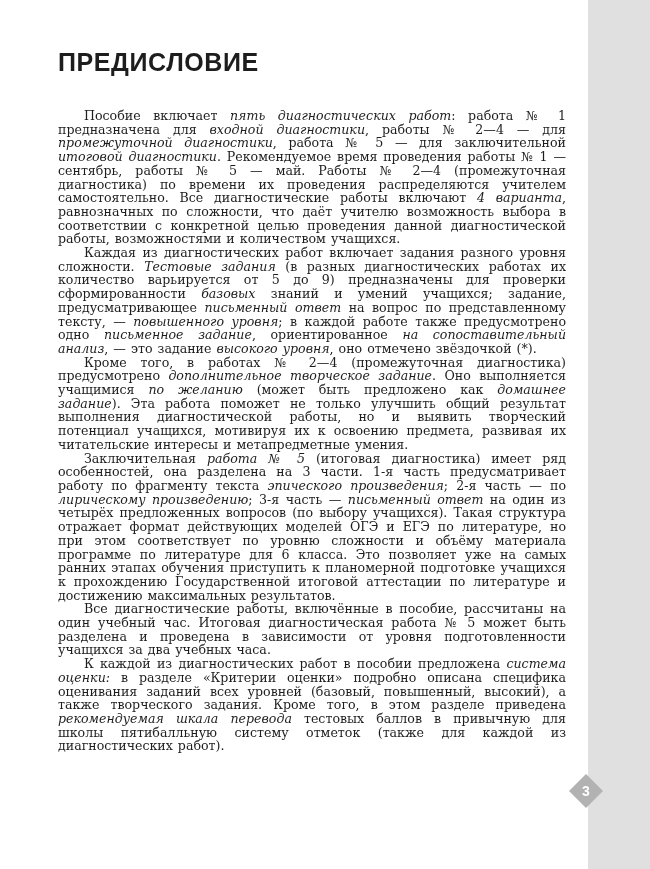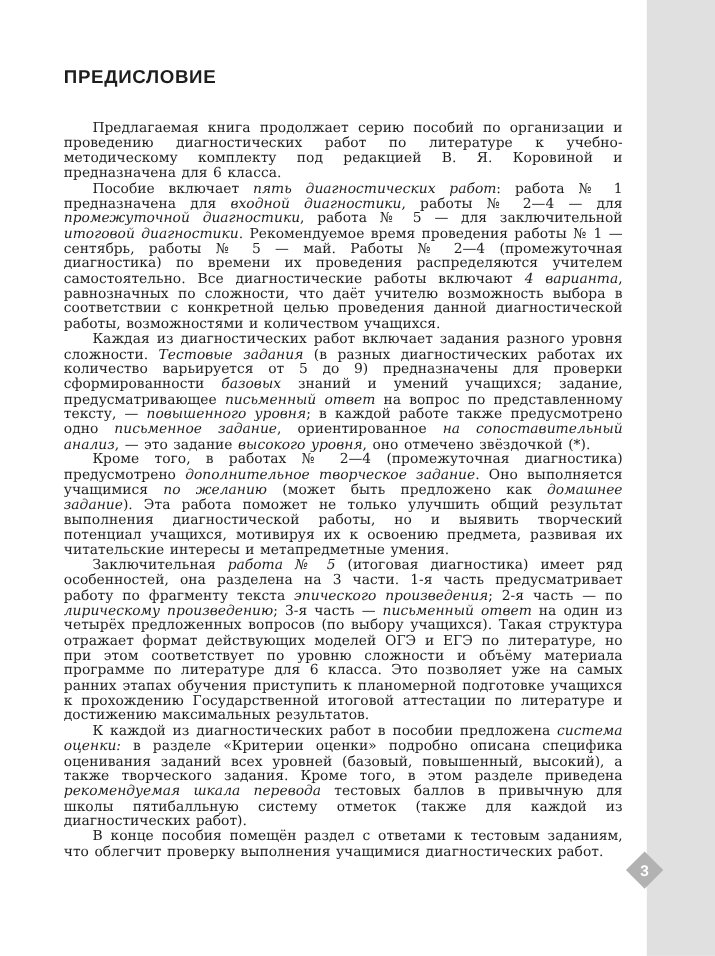--- a/index.html
+++ b/index.html
@@ -15,25 +15,25 @@
     position: absolute;
     top: 0;
     right: 0;
     width: 62px;
     height: 100%;
     background: var(--band-color, #e0e0e0);
   }
   .page-title {
     position: absolute;
     left: 58px;
-    top: 60px;
+    top: 48px;
     margin: 0;
     font-family: "Liberation Sans", sans-serif;
     font-weight: bold;
-    font-size: 17px;
+    font-size: 25px;
     line-height: 1.15;
     letter-spacing: 0.6px;
     color: var(--text-color, #1d1d1d);
   }
   .body-text {
     position: absolute;
     left: 58px;
     top: 109px;
     width: 508px;
     text-align: justify;
@@ -69,24 +69,23 @@
   }
 </style>
 </head>
 <body style="--band-color: #e0e0e0; --diamond-color: #b2b2b2; --page-num-color: #ffffff; --text-color: #1d1d1d;">
 
 <div class="edge-band"></div>
 
 <h1 class="page-title">ПРЕДИСЛОВИЕ</h1>
 
 <div class="body-text">
-    <p><span>Предлагаемая книга продолжает серию пособий по организации и проведению диагностических работ по литературе к учебно-методическому комплекту под редакцией В. Я. Коровиной и предназначена для 6 класса.</span></p>
     <p><span>Пособие включает </span><em>пять диагностических работ</em><span>: работа № 1 предназначена для </span><em>входной диагностики</em><span>, работы № 2—4 — для </span><em>промежуточной диагностики</em><span>, работа № 5 — для заключительной </span><em>итоговой диагностики</em><span>. Рекомендуемое время проведения работы № 1 — сентябрь, работы № 5 — май. Работы № 2—4 (промежуточная диагностика) по времени их проведения распределяются учителем самостоятельно. Все диагностические работы включают </span><em>4 варианта</em><span>, равнозначных по сложности, что даёт учителю возможность выбора в соответствии с конкретной целью проведения данной диагностической работы, возможностями и количеством учащихся.</span></p>
     <p><span>Каждая из диагностических работ включает задания разного уровня сложности. </span><em>Тестовые задания</em><span> (в разных диагностических работах их количество варьируется от 5 до 9) предназначены для проверки сформированности </span><em>базовых</em><span> знаний и умений учащихся; задание, предусматривающее </span><em>письменный ответ</em><span> на вопрос по представленному тексту, — </span><em>повышенного уровня</em><span>; в каждой работе также предусмотрено одно </span><em>письменное задание</em><span>, ориентированное </span><em>на сопоставительный анализ</em><span>, — это задание </span><em>высокого уровня</em><span>, оно отмечено звёздочкой (*).</span></p>
     <p><span>Кроме того, в работах № 2—4 (промежуточная диагностика) предусмотрено </span><em>дополнительное творческое задание</em><span>. Оно выполняется учащимися </span><em>по желанию</em><span> (может быть предложено как </span><em>домашнее задание</em><span>). Эта работа поможет не только улучшить общий результат выполнения диагностической работы, но и выявить творческий потенциал учащихся, мотивируя их к освоению предмета, развивая их читательские интересы и метапредметные умения.</span></p>
     <p><span>Заключительная </span><em>работа № 5</em><span> (итоговая диагностика) имеет ряд особенностей, она разделена на 3 части. 1-я часть предусматривает работу по фрагменту текста </span><em>эпического произведения</em><span>; 2-я часть — по </span><em>лирическому произведению</em><span>; 3-я часть — </span><em>письменный ответ</em><span> на один из четырёх предложенных вопросов (по выбору учащихся). Такая структура отражает формат действующих моделей ОГЭ и ЕГЭ по литературе, но при этом соответствует по уровню сложности и объёму материала программе по литературе для 6 класса. Это позволяет уже на самых ранних этапах обучения приступить к планомерной подготовке учащихся к прохождению Государственной итоговой аттестации по литературе и достижению максимальных результатов.</span></p>
+    <p><span>Все диагностические работы, включённые в пособие, рассчитаны на один учебный час. Итоговая диагностическая работа № 5 может быть разделена и проведена в зависимости от уровня подготовленности учащихся за два учебных часа.</span></p>
     <p><span>К каждой из диагностических работ в пособии предложена </span><em>система оценки:</em><span> в разделе «Критерии оценки» подробно описана специфика оценивания заданий всех уровней (базовый, повышенный, высокий), а также творческого задания. Кроме того, в этом разделе приведена </span><em>рекомендуемая шкала перевода</em><span> тестовых баллов в привычную для школы пятибалльную систему отметок (также для каждой из диагностических работ).</span></p>
-    <p><span>В конце пособия помещён раздел с ответами к тестовым заданиям, что облегчит проверку выполнения учащимися диагностических работ.</span></p>
   </div>
 
 <div class="page-number-badge">
   <span class="num">3</span>
 </div>
 
 </body></html>

